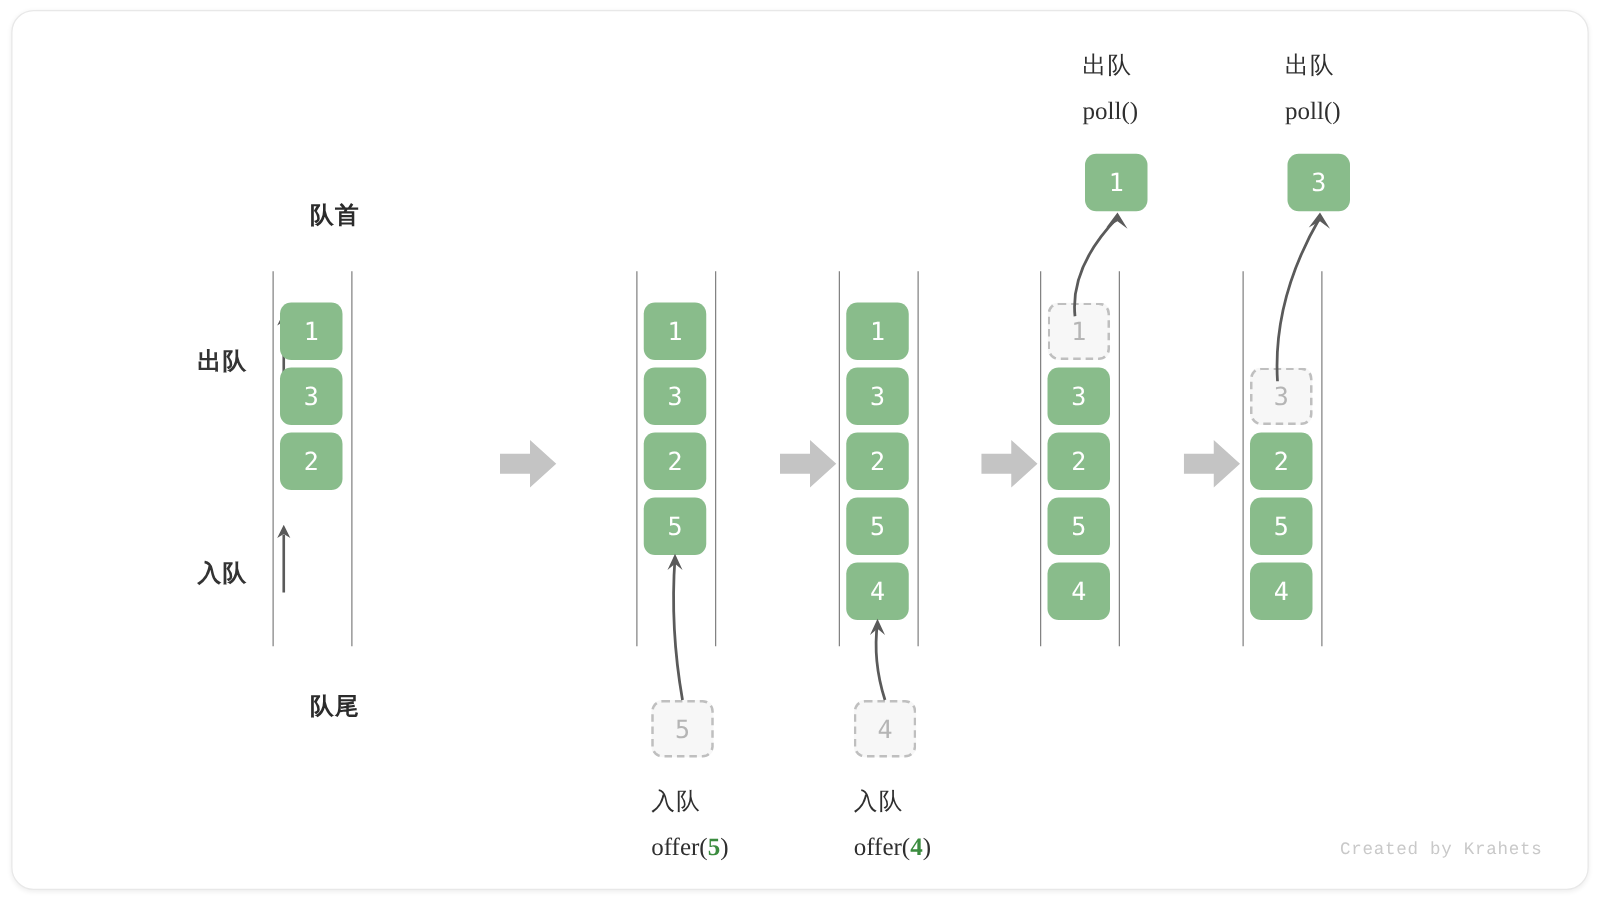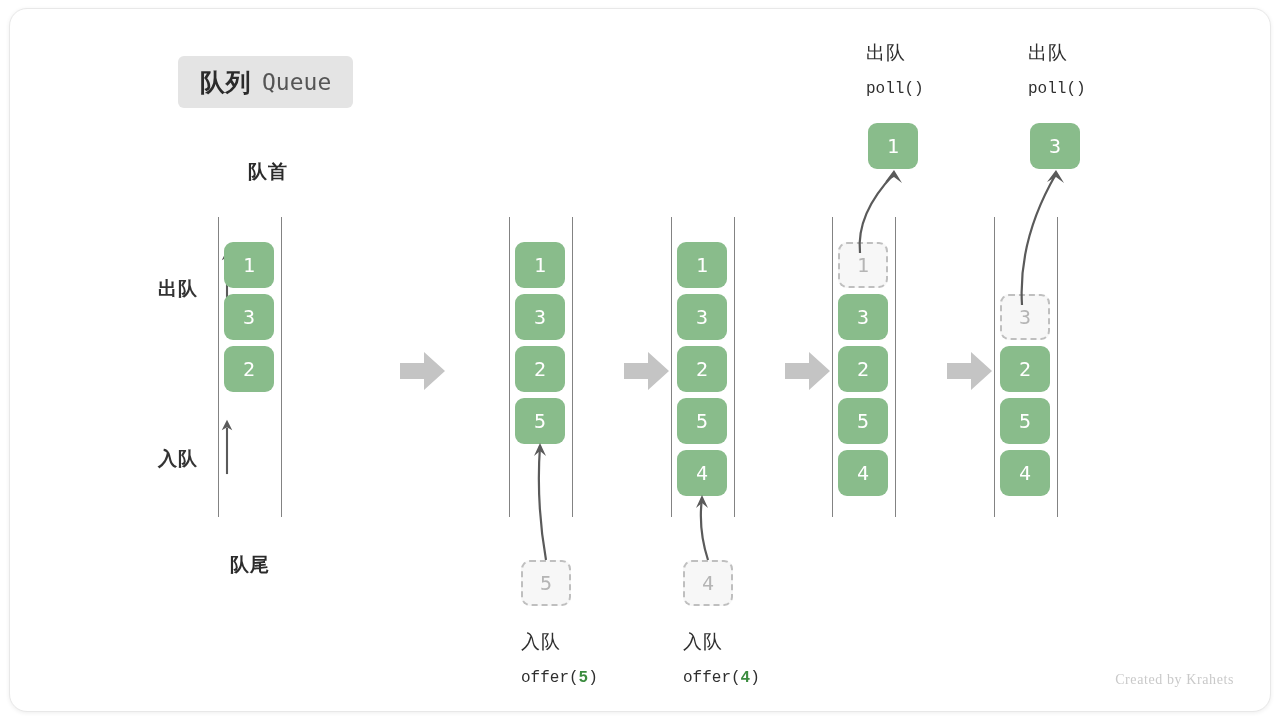--- a/index.html
+++ b/index.html
@@ -58,21 +58,21 @@
   
   .lbl-head, .lbl-tail {
     position: absolute;
     font-size: 19px;
     font-weight: bold;
     color: #2b2b2b;
     letter-spacing: 1px;
     white-space: nowrap;
   }
   .lbl-head { left: 238px; top: 150px; }
-  .lbl-tail { left: 220px; top: 543px; }
+  .lbl-tail { left: 238px; top: 543px; }
 
   .side-label {
     position: absolute;
     font-size: 19px;
     font-weight: bold;
     color: #333333;
     letter-spacing: 1px;
     white-space: nowrap;
   }
   .side-out { left: 148px; top: 267px; }
@@ -168,22 +168,22 @@
     font-size: 19px;
     color: #2f2f2f;
     line-height: 36px;
     white-space: nowrap;
   }
   .op-caption .cn {
     font-family: "Liberation Sans", "DejaVu Sans", sans-serif;
     letter-spacing: 1px;
   }
   .op-caption .code {
-    font-family: Liberation Mono, monospace;
-    font-size: 16px;
+    font-family: Liberation Serif, serif;
+    font-size: 20px;
     color: #2f2f2f;
   }
   .op-caption .code .num { color: #3b8c3f; font-weight: bold; }
 
   
   .step-arrow {
     position: absolute;
     top: 340px;
     width: 46px;
     height: 44px;
@@ -193,36 +193,32 @@
   .connector {
     position: absolute;
     overflow: visible;
     pointer-events: none;
   }
 
   .footer {
     position: absolute;
     right: 36px;
     bottom: 23px;
-    font-family: Liberation Serif, serif;
+    font-family: Liberation Mono, monospace;
     font-size: 14px;
     color: #c9c9c9;
     letter-spacing: 0.6px;
   }
 </style>
 </head>
 <body>
 
 <div id="canvas">
   <div class="card">
 
-    <div class="title-badge">
-      <span class="title-cn">队列</span>
-      <span class="title-en">Queue</span>
-    </div>
 
     <div class="lbl-head">队首</div>
     <div class="lbl-tail">队尾</div>
 
     <div class="side-label side-out">出队</div>
     <div class="side-label side-in">入队</div>
 
     <svg class="dir-arrow" style="left:210px; top:235px;" width="16" height="65" viewBox="0 0 16 65">
       <line x1="8" y1="64" x2="8" y2="11" stroke="#5a5a5a" stroke-width="2.4"></line>
       <path d="M8 2 L14 14 L8 10.5 L2 14 Z" fill="#5a5a5a"></path>

